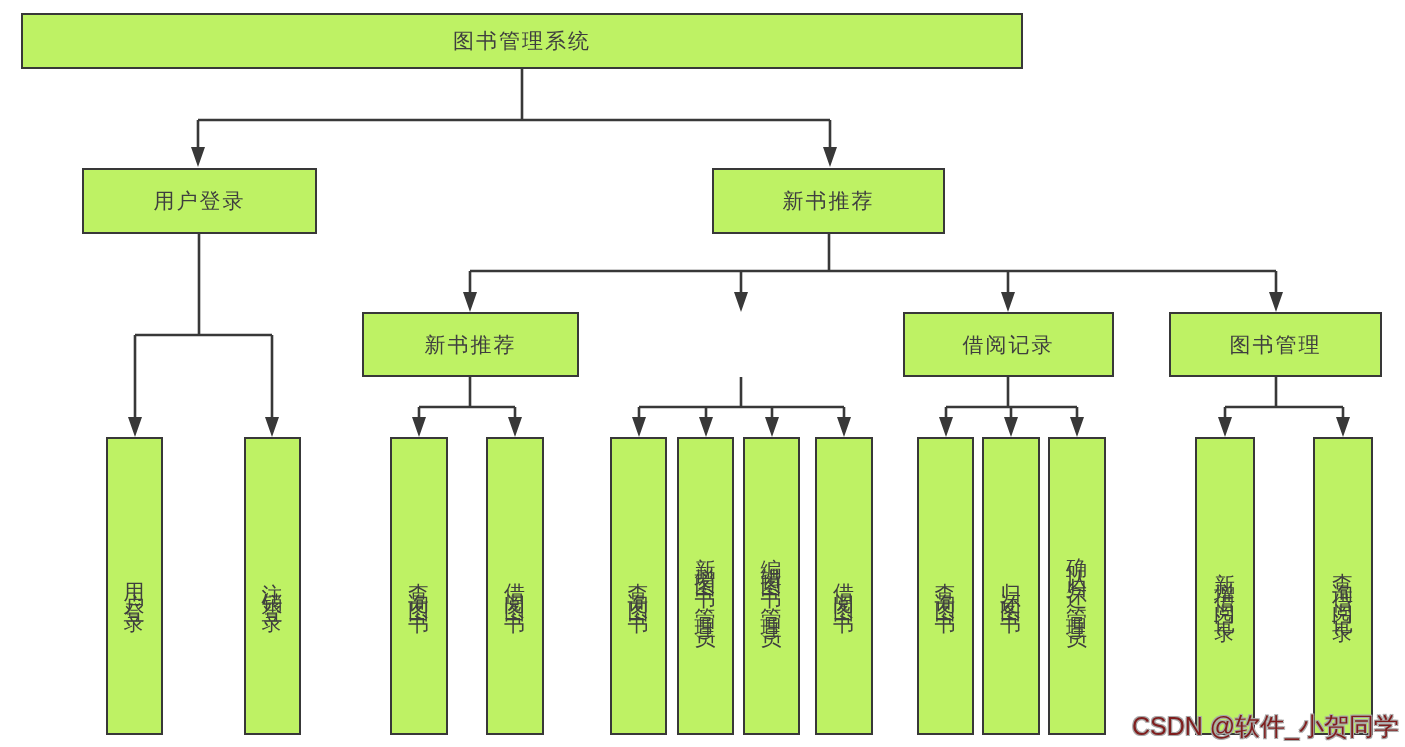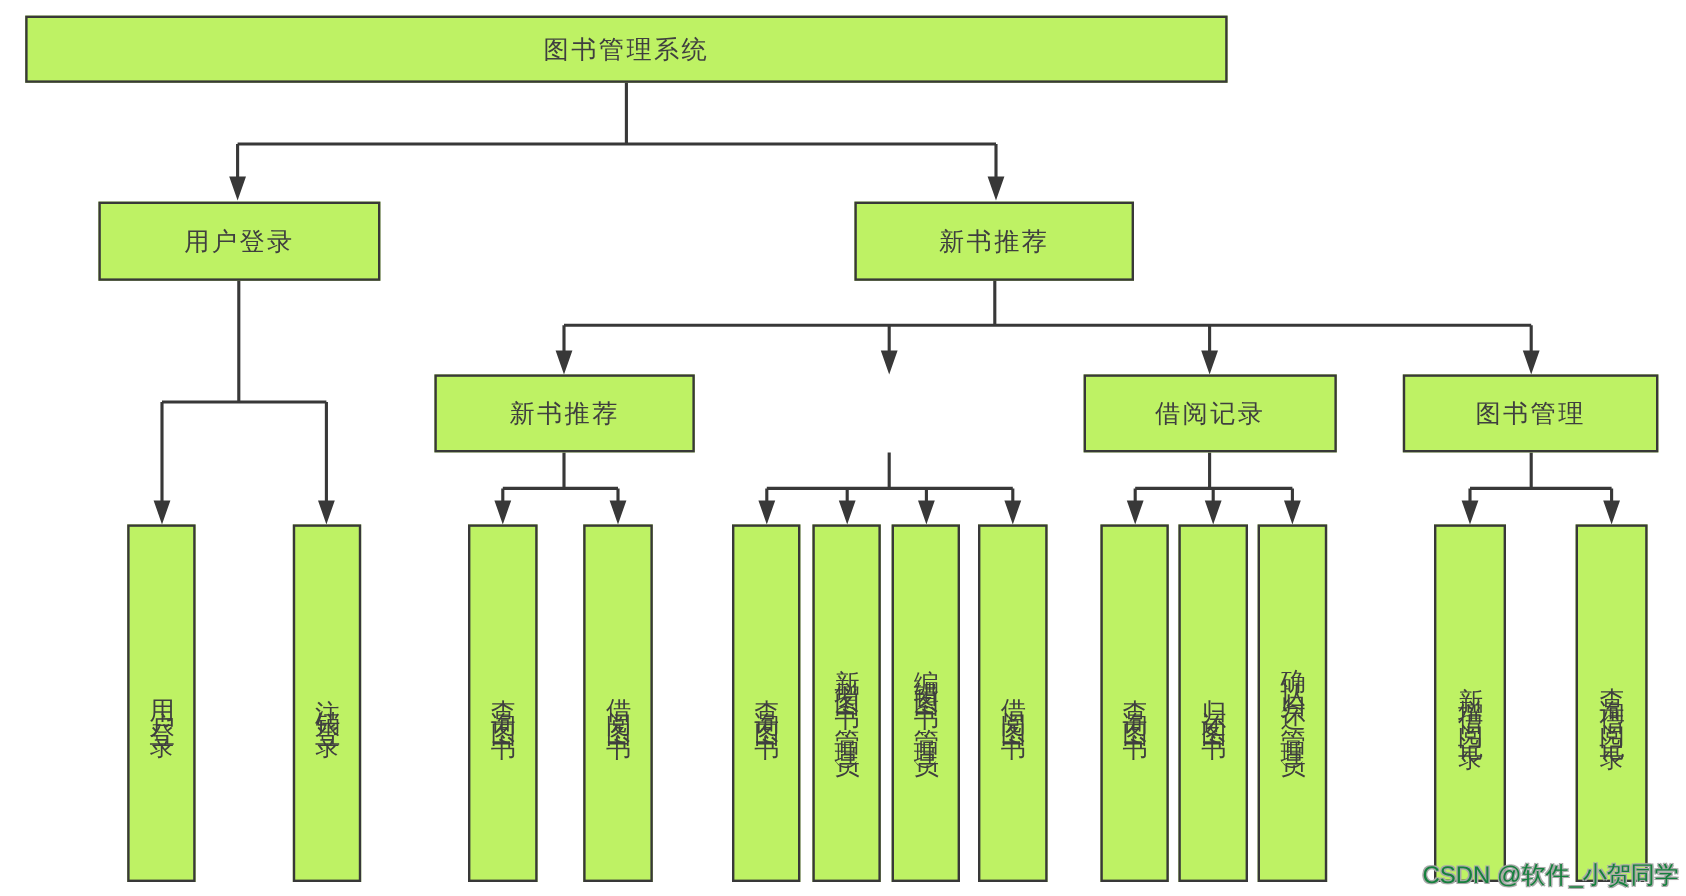--- a/index.html
+++ b/index.html
@@ -52,22 +52,22 @@
   .node-v span {
     writing-mode: vertical-rl;
     text-orientation: mixed;
     letter-spacing: 10px;
     line-height: 1;
   }
   .watermark {
     position: absolute;
     right: 6px;
     bottom: 4px;
-    font-size: 20px;
-    color: #15803d;
+    font-size: 25px;
+    color: #7f1d1d;
     text-shadow:
       -1px -1px 0 #a8a8a8,
        1px -1px 0 #a8a8a8,
       -1px  1px 0 #a8a8a8,
        1px  1px 0 #a8a8a8,
        0 0 2px #bdbdbd;
     white-space: nowrap;
   }
 </style>
 </head>

